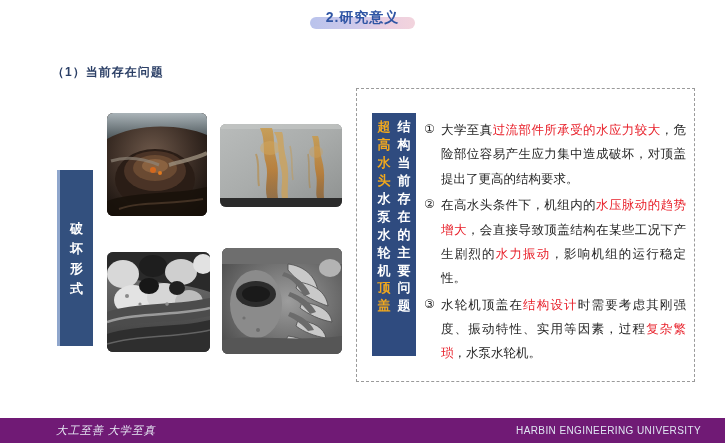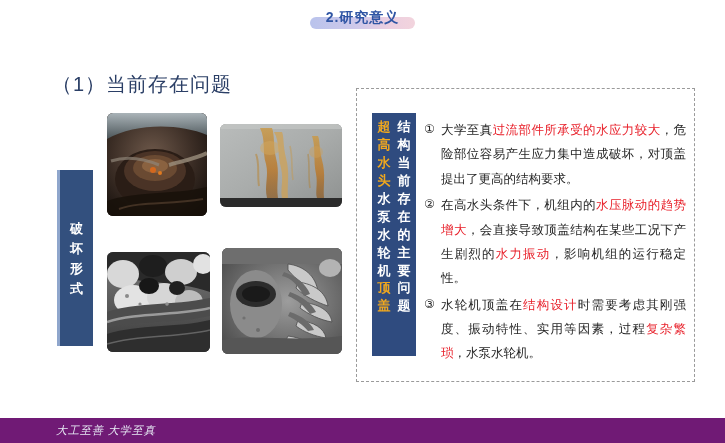--- a/index.html
+++ b/index.html
@@ -48,23 +48,23 @@
     letter-spacing: 1px;
     color: #2f55a4;
     line-height: 26px;
     white-space: nowrap;
   }
 
   
   #section-heading {
     position: absolute;
     left: 52px;
-    top: 71px;
-    font-size: 20px;
-    font-weight: normal;
+    top: 64px;
+    font-size: 12px;
+    font-weight: bold;
     color: #2b3f66;
     letter-spacing: 1px;
     white-space: nowrap;
   }
 
   
   #damage-label {
     position: absolute;
     left: 57px;
     top: 170px;
@@ -374,13 +374,14 @@
     <span class="problem-text"><span>在高水头条件下，机组内的</span><span class="r">水压脉动的趋势增大</span><span>，会直接导致顶盖结构在某些工况下产生剧烈的</span><span class="r">水力振动</span><span>，影响机组的运行稳定性。</span></span>
   </div>
   <div class="problem-item">
     <span class="problem-marker">③</span>
     <span class="problem-text"><span>水轮机顶盖在</span><span class="r">结构设计</span><span>时需要考虑其刚强度、振动特性、实用等因素，过程</span><span class="r">复杂繁琐</span><span>，水泵水轮机。</span></span>
   </div>
 </div>
 
 <div id="footer-bar">
   <div id="footer-motto">大工至善 大学至真</div>
+  <div id="footer-university">HARBIN ENGINEERING UNIVERSITY</div>
 </div>
 
 </body></html>

